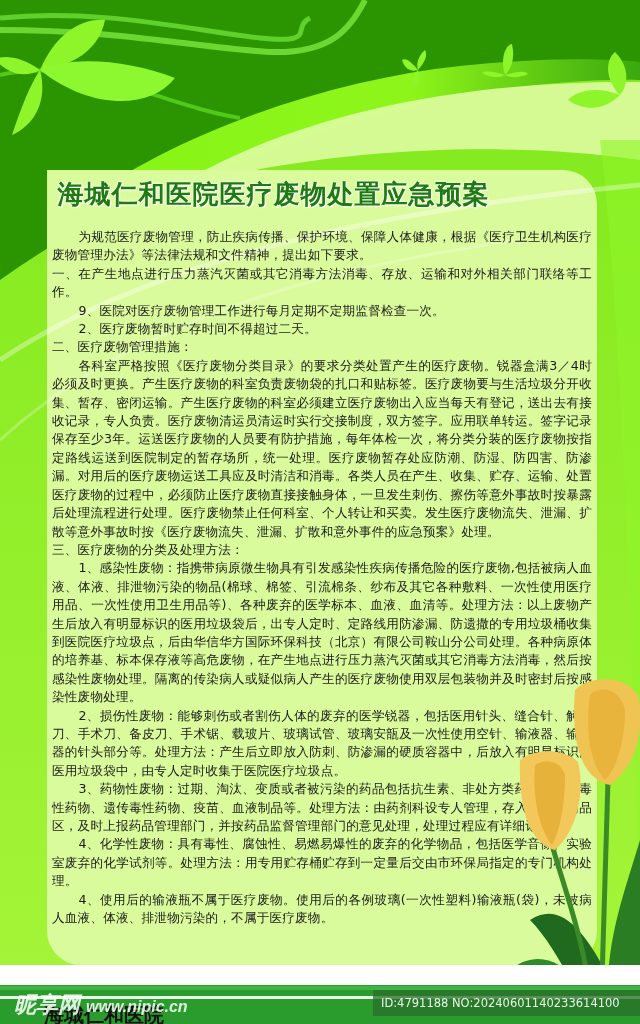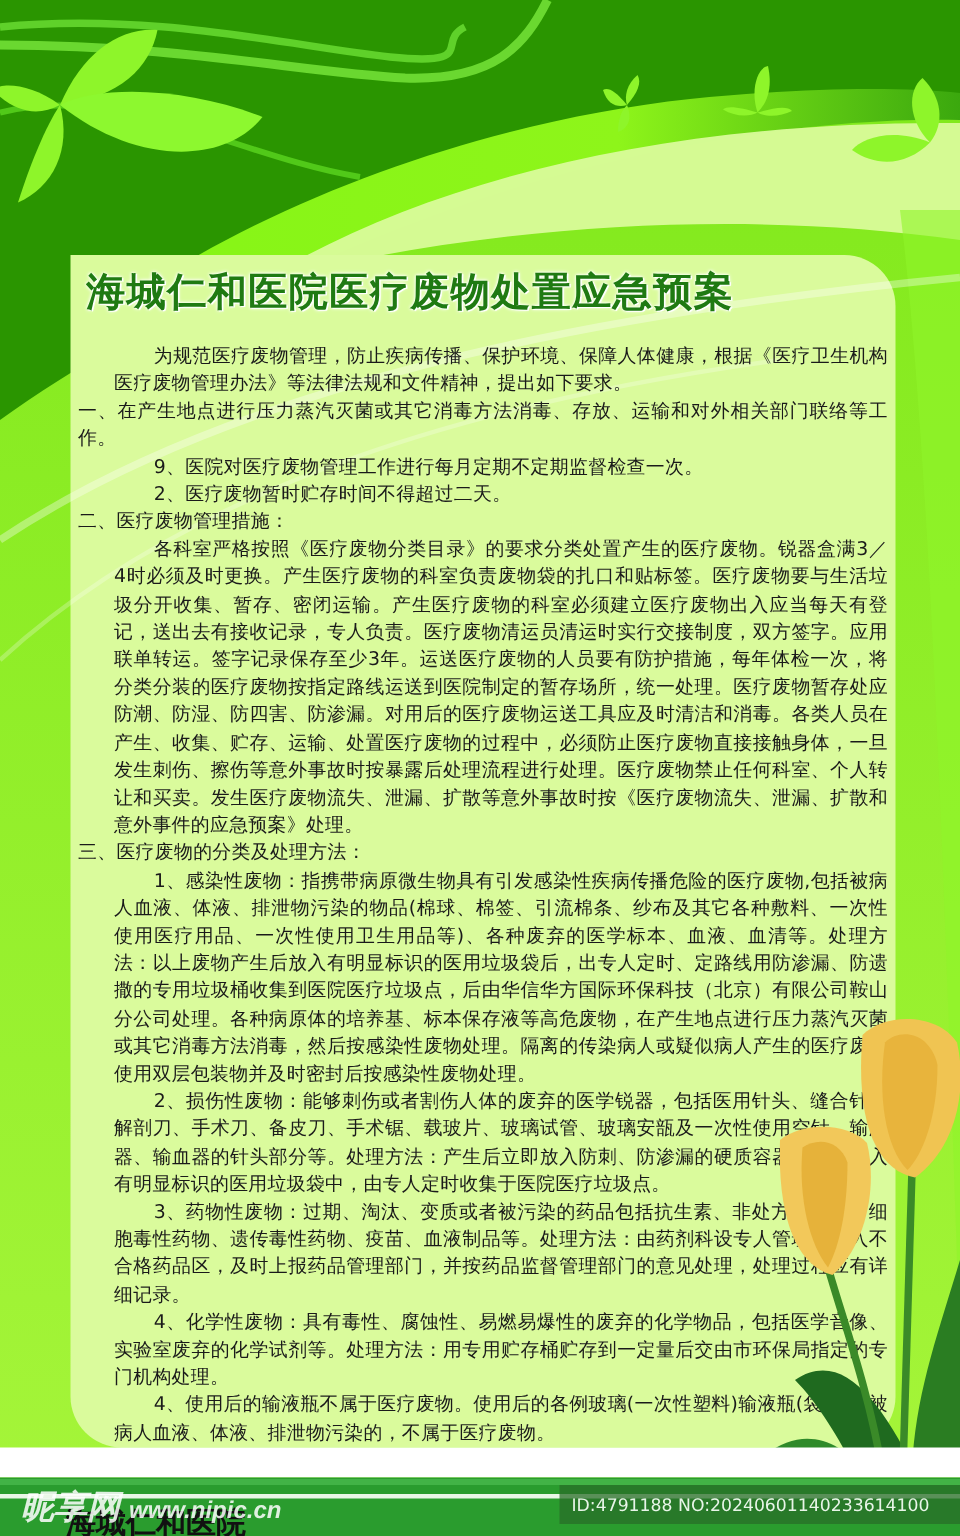--- a/index.html
+++ b/index.html
@@ -23,21 +23,21 @@
     color: #1f7a12; letter-spacing: 1px;
     text-shadow: 0 0 2px #ffffff, 0 0 3px #ffffff, 1px 1px 0 #ffffff;
   }
 
   .body-text {
     position: absolute; left: 52px; top: 228px; width: 540px;
     font-family: "DejaVu Sans", sans-serif; font-size: 12.6px; line-height: 18.4px;
     color: #1a1a1a; letter-spacing: 0.2px;
   }
   .body-text p { margin: 0; text-align: justify; }
-  .body-text p.indent { text-indent: 2.1em; margin-left: 24px; }
+  .body-text p.indent { text-indent: 2.1em; }
 
   .tulips { position: absolute; left: 490px; top: 670px; width: 150px; height: 310px; pointer-events: none; }
 
   .footer-white { position: absolute; left: 0; top: 965px; width: 640px; height: 20px; background: #ffffff; }
   .footer-bar { position: absolute; left: 0; top: 985px; width: 640px; height: 39px; background: #2a9c2e; }
   .footer-line1 { position: absolute; left: 0; top: 986px; width: 640px; height: 4px; background: #42b346; }
   .footer-line2 { position: absolute; left: 0; top: 996px; width: 640px; height: 3px; background: #e9f7e7; }
 
   .hospital-name {
     position: absolute; left: 44px; top: 1002px; font-size: 20px; font-weight: bold; color: #111111;

